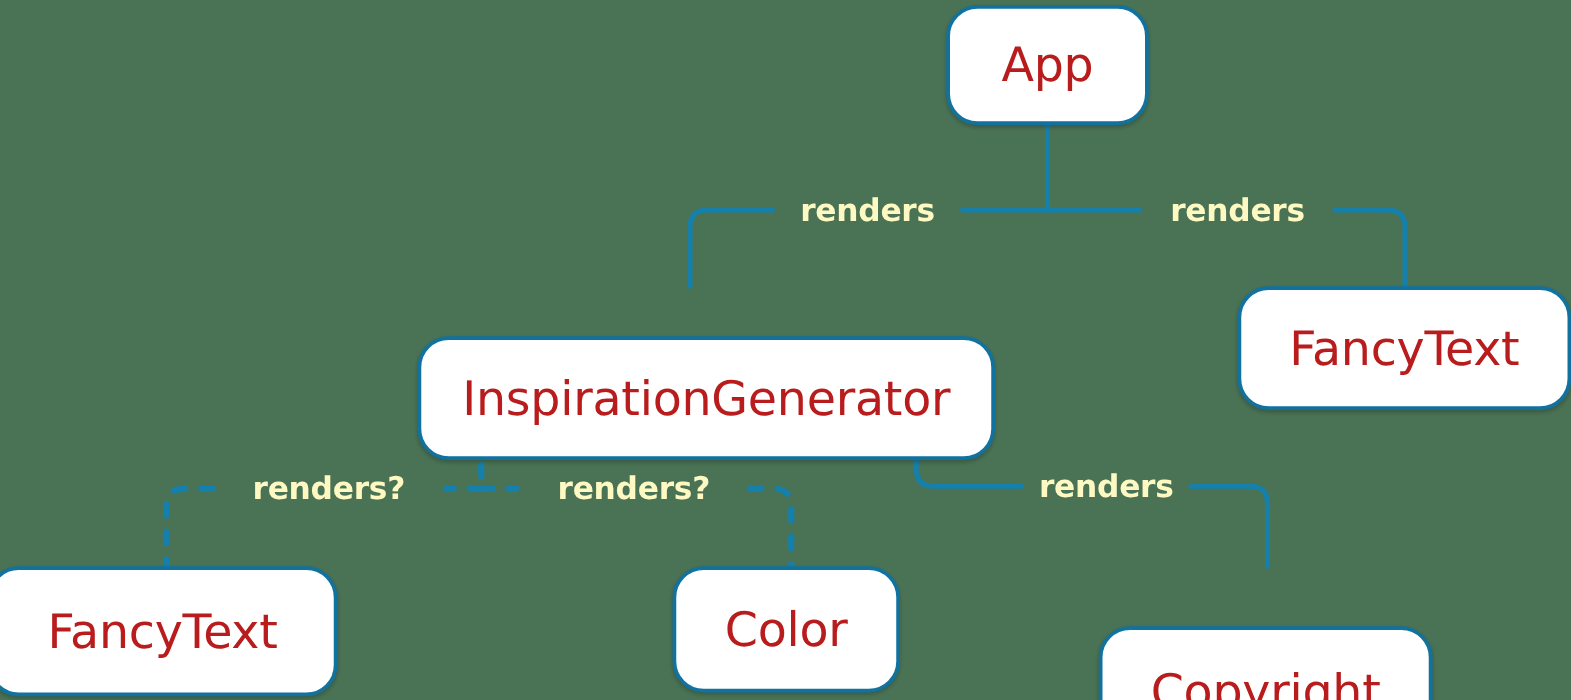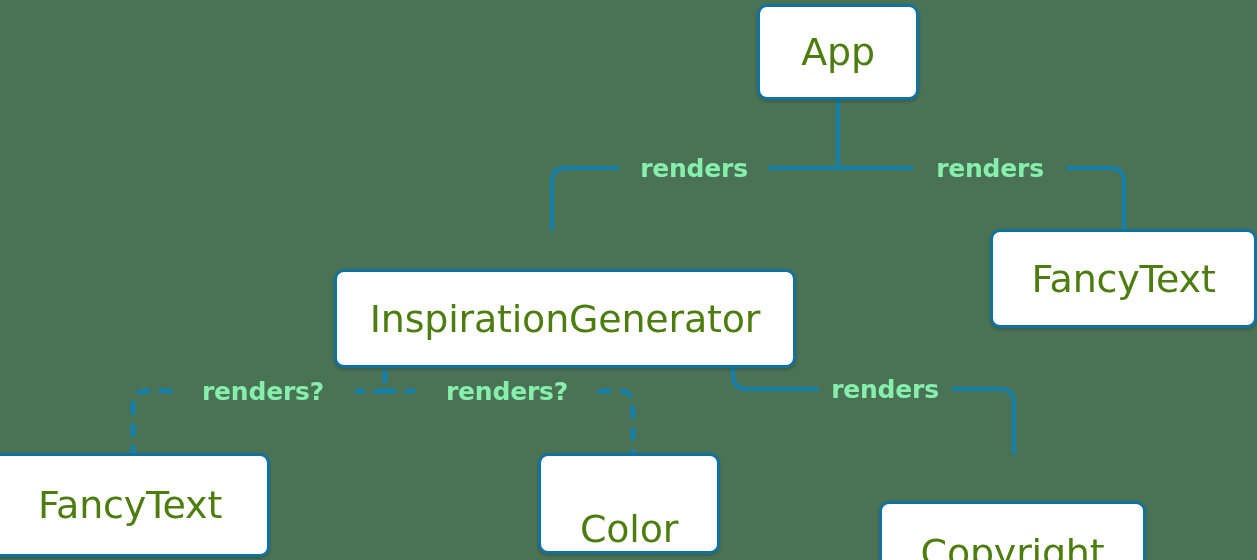--- a/index.html
+++ b/index.html
@@ -23,34 +23,34 @@
     left: 0;
     top: 0;
     width: 1257px;
     height: 560px;
   }
   .node {
     position: absolute;
     box-sizing: border-box;
     background: #ffffff;
     border: 3px solid #1172a0;
-    border-radius: 10px;
+    border-radius: 25px;
     display: flex;
     align-items: center;
     justify-content: center;
-    color: #4d7c0f;
+    color: #b91c1c;
     font-size: 38px;
     font-weight: 400;
     letter-spacing: -0.2px;
     white-space: nowrap;
     box-shadow: 0 2px 3px rgba(0,0,0,0.18);
   }
   .edge-label {
     position: absolute;
-    color: #86efac;
+    color: #fef9c3;
     font-size: 25px;
     font-weight: 600;
     letter-spacing: -0.2px;
     white-space: nowrap;
     transform: translate(-50%, -50%);
     line-height: 1;
   }
 </style>
 </head>
 <body>
@@ -88,21 +88,21 @@
   </div>
 
   <div class="node" style="left:990px; top:229px; width:267px; height:99px;">
     <span>FancyText</span>
   </div>
 
   <div class="node" style="left:-10px; top:453px; width:280px; height:104px;">
     <span>FancyText</span>
   </div>
 
-  <div class="node" style="left:538px; top:453px; width:182px; height:101px;align-items:flex-end;">
+  <div class="node" style="left:538px; top:453px; width:182px; height:101px;">
     <span>Color</span>
   </div>
 
   <div class="node" style="left:879px; top:453px; width:267px; height:104px;margin-top:48px;">
     <span>Copyright</span>
   </div>
 
   <div class="edge-label" style="left:694px; top:168px;">renders</div>
 
   <div class="edge-label" style="left:990px; top:168px;">renders</div>

